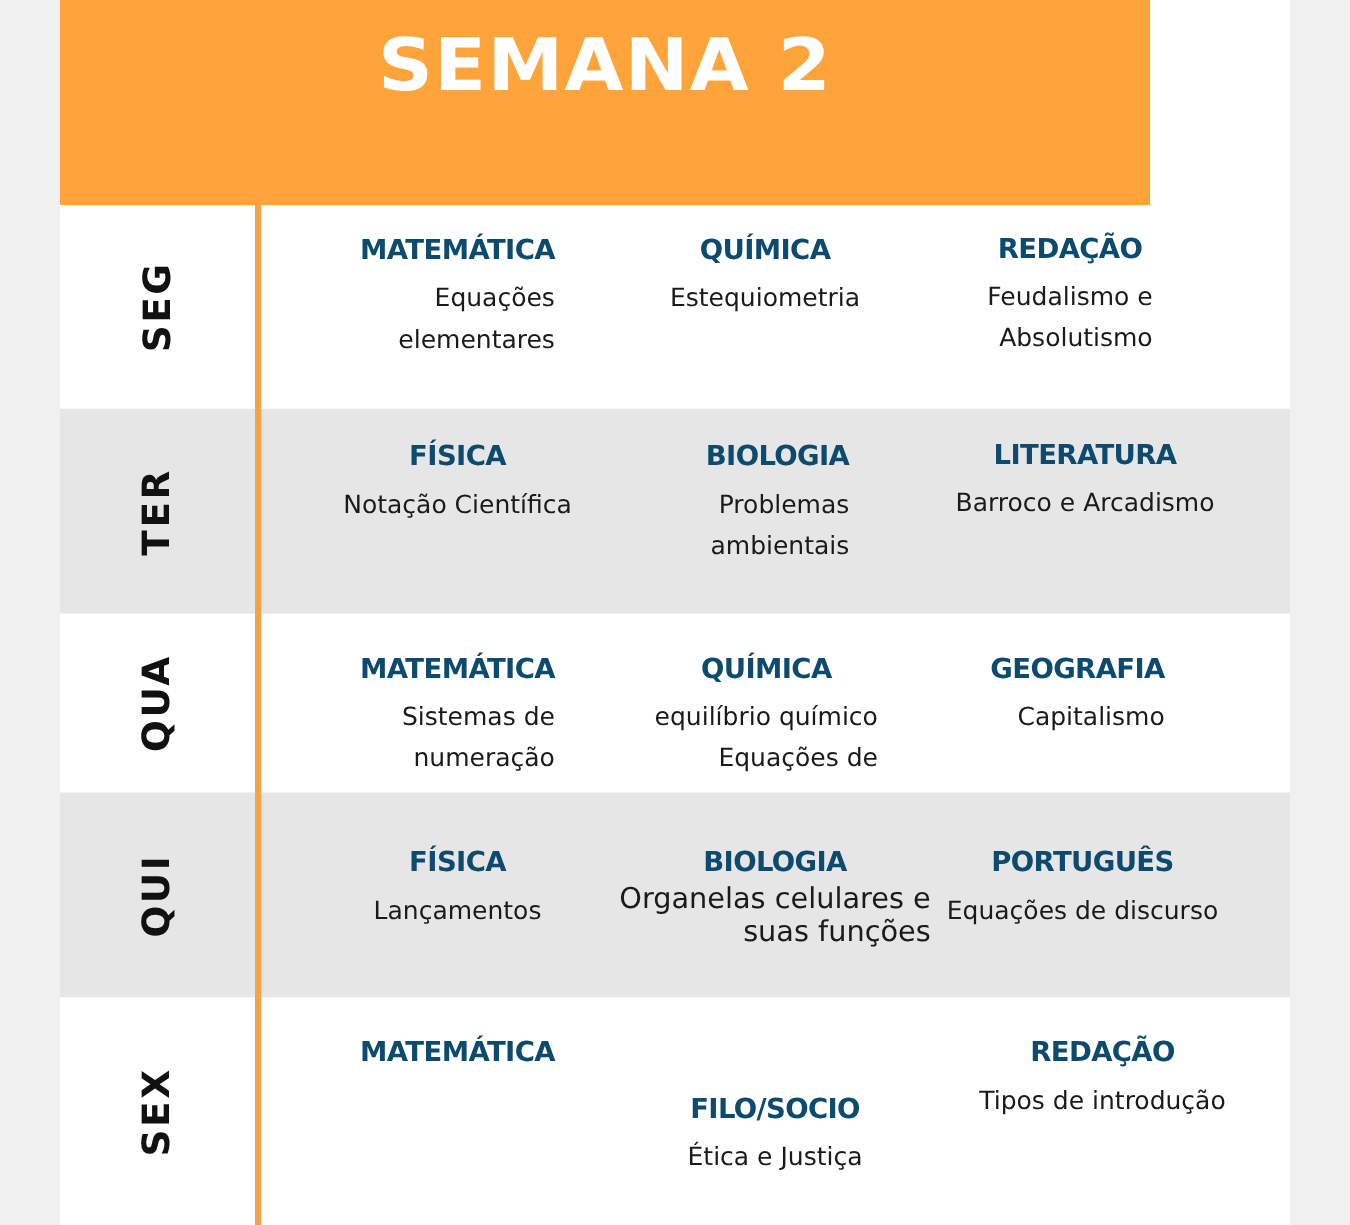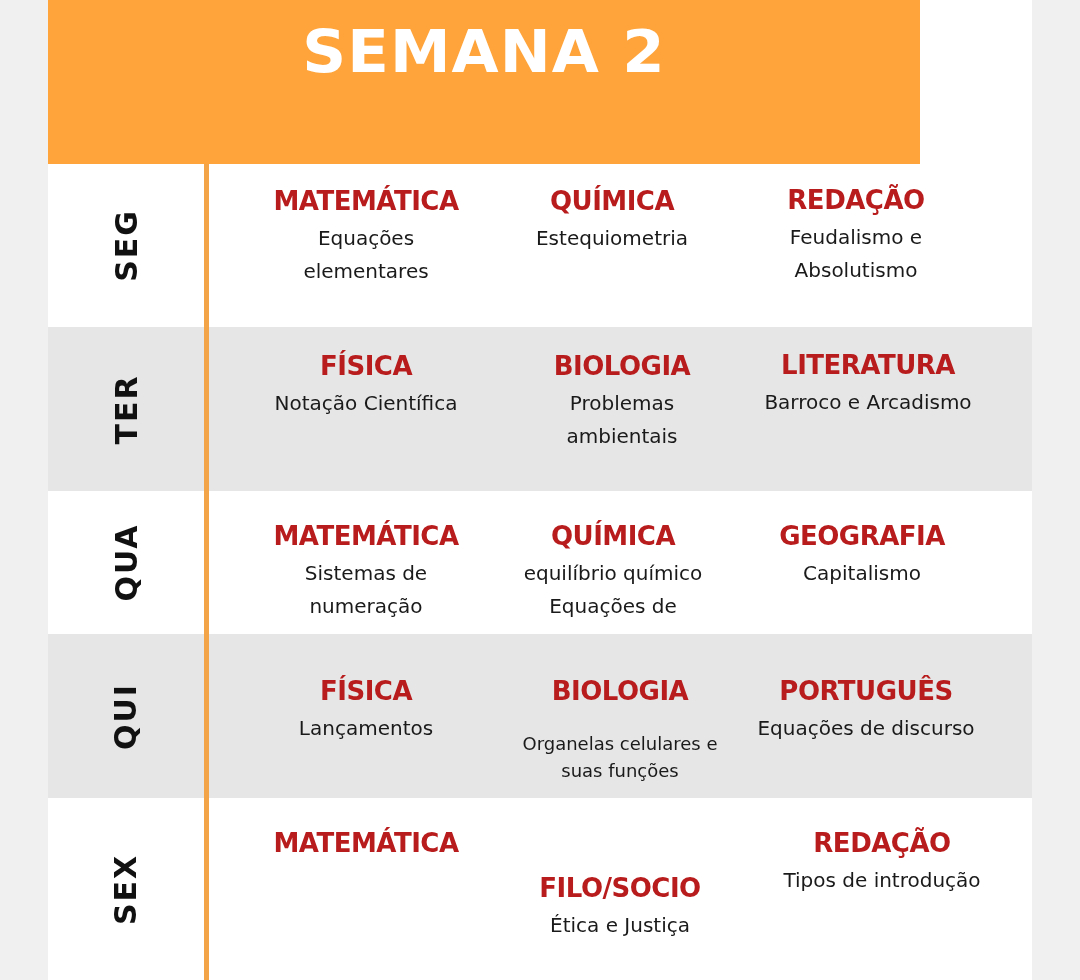--- a/index.html
+++ b/index.html
@@ -53,36 +53,37 @@
     }
     .subject {
       position: absolute;
       text-align: center;
       transform: translateX(-50%);
       white-space: nowrap;
     }
     .subject-name {
       font-family: "DejaVu Sans", sans-serif;
       font-weight: bold;
-      font-size: 26px;
-      color: #b91c1c;
+      font-size: 22px;
+      color: #0c4a6e;
       letter-spacing: -0.5px;
       line-height: 30px;
     }
     .subject-topic {
       font-family: "DejaVu Sans", sans-serif;
       font-size: 20px;
       color: #1a1a1a;
       line-height: 33px;
       margin-top: 6px;
+      text-align: right;
     }
     .subject-topic.small {
-      font-size: 18px;
+      font-size: 23px;
       line-height: 27px;
-      margin-top: 24px;
+      margin-top: 0;
     }
   </style>
 </head>
 <body>
 
 <div class="page">
 
   <div class="header">
     <div class="header-title">SEMANA 2</div>
   </div>

